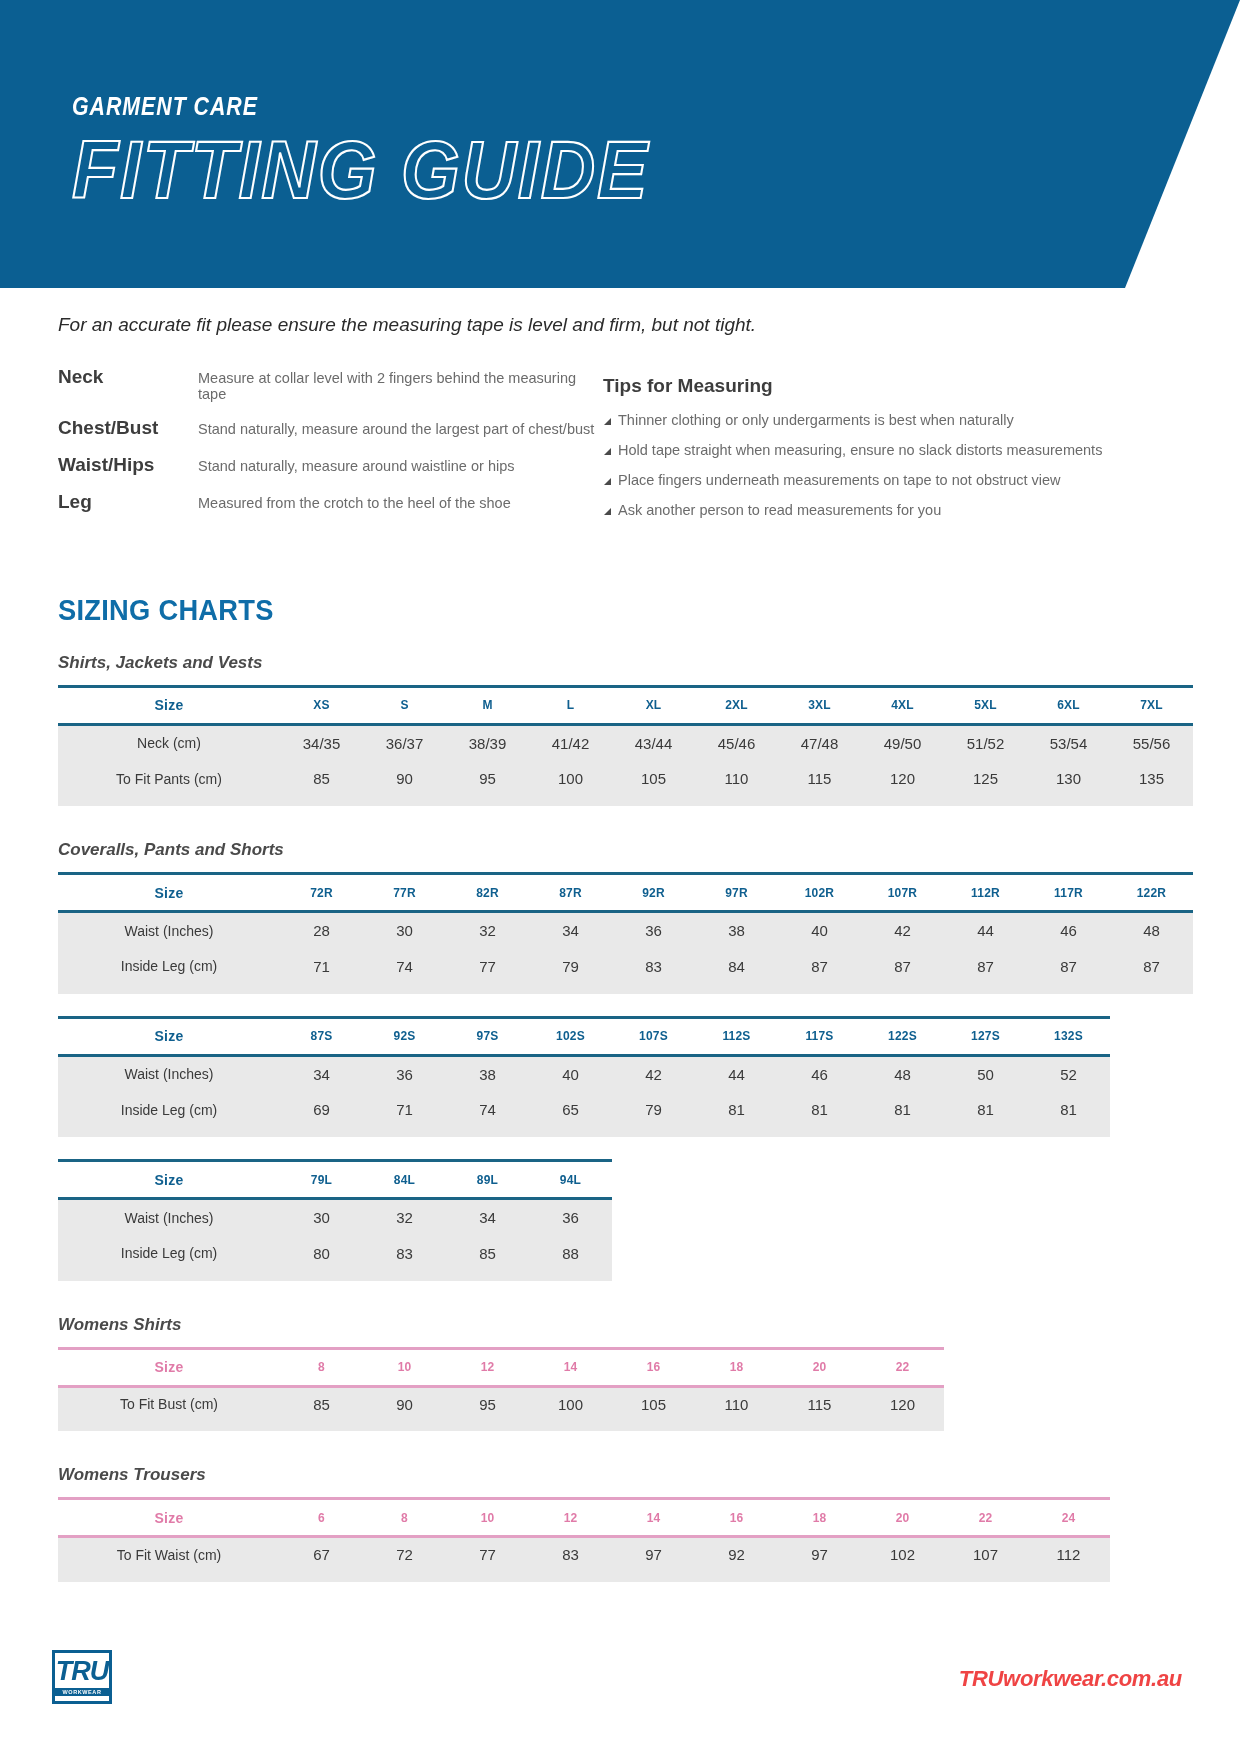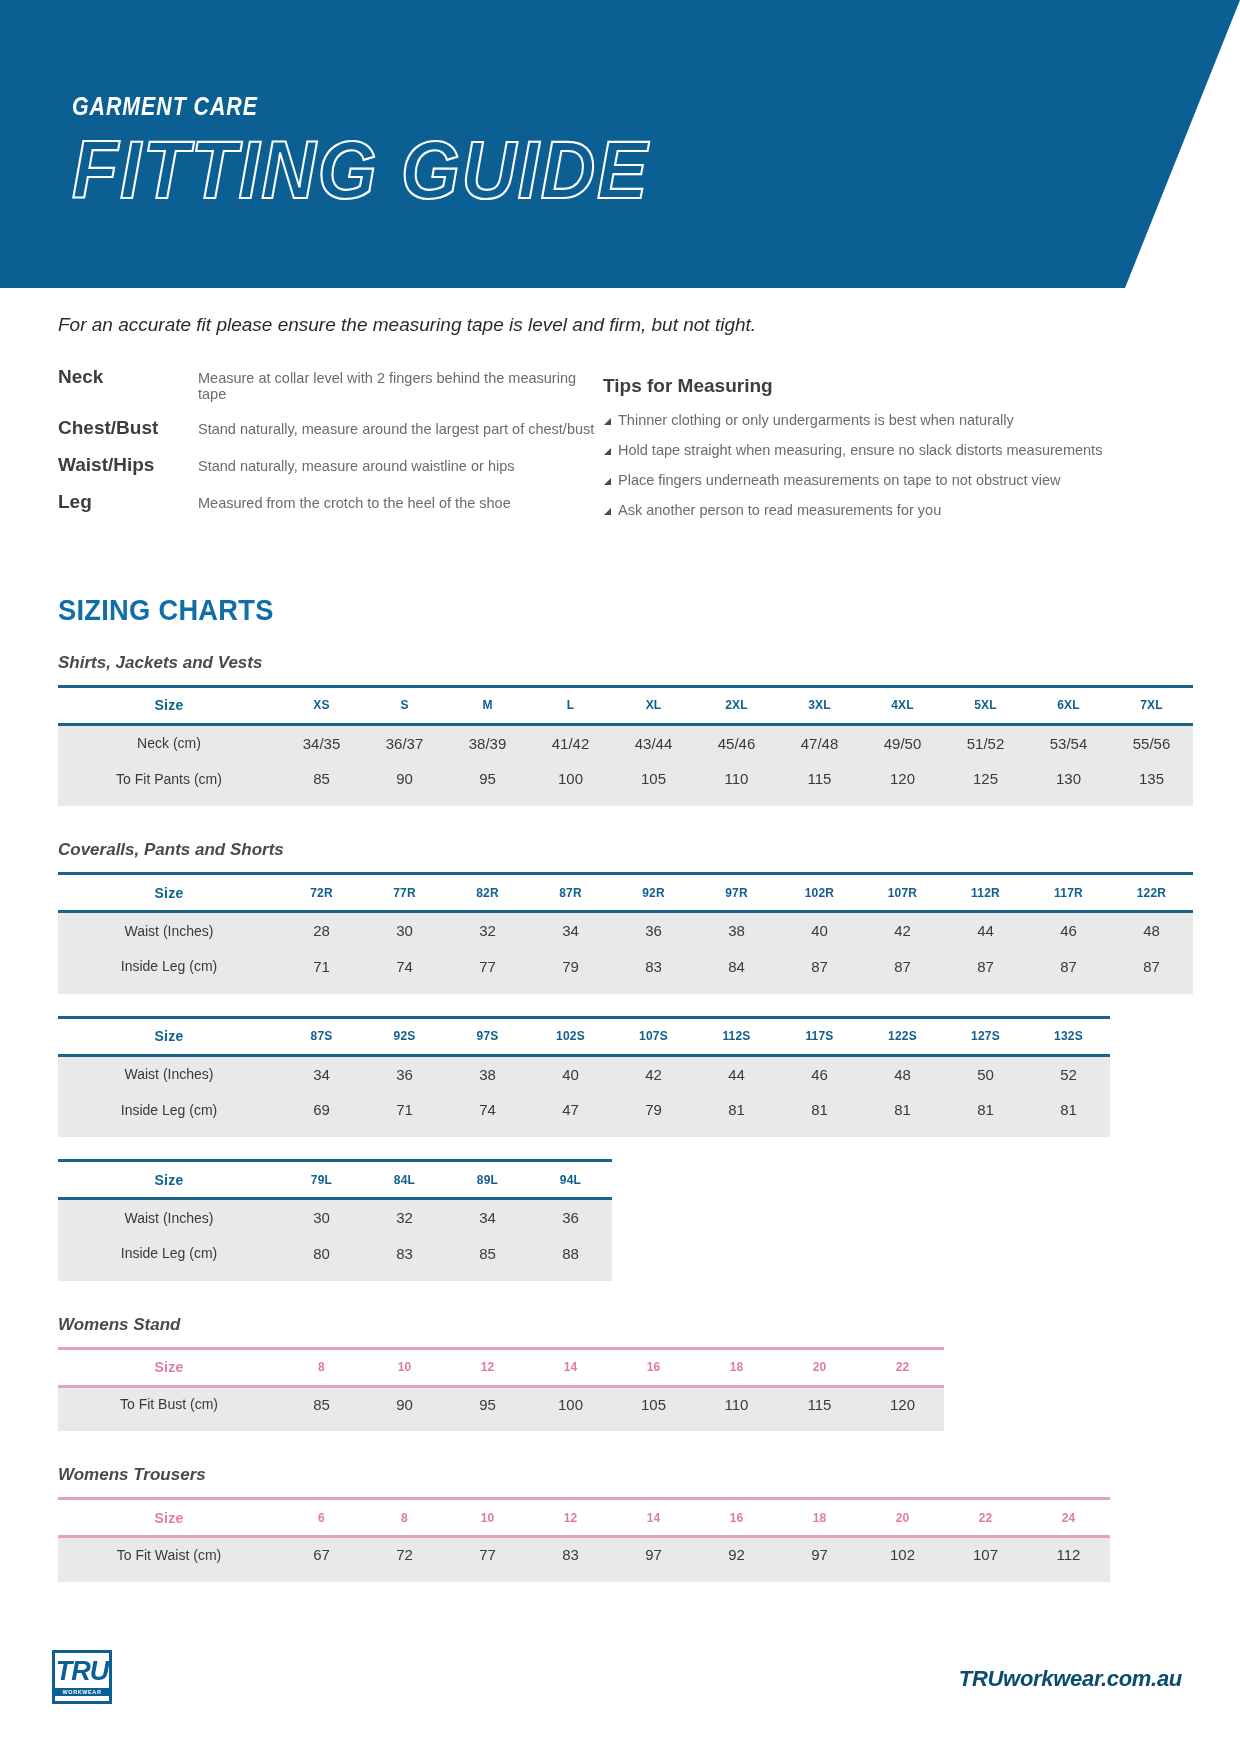--- a/index.html
+++ b/index.html
@@ -159,21 +159,21 @@
     letter-spacing:-1px;
   }
   .logo-tru .lt-sub {
     font-size:5.5px; font-weight:bold; letter-spacing:0.6px;
     background:#0b5f92; color:#fff; width:100%; text-align:center;
     margin-top:3px; padding:1px 0;
   }
   .footer-url {
     position:absolute; right:58px; top:26px;
     font-size:22px; font-weight:bold; font-style:italic;
-    color:#0c4a6e; letter-spacing:-0.3px;
+    color:#ef4444; letter-spacing:-0.3px;
   }
 </style>
 </head>
 <body>
 
 <div class="banner">
   <div class="banner-inner">
     <div class="kicker">GARMENT CARE</div>
     <div class="bigtitle">FITTING GUIDE</div>
   </div>
@@ -399,21 +399,21 @@
               <td>46</td>
               <td>48</td>
               <td>50</td>
               <td>52</td>
             </tr>
             <tr>
               <td class="rowlabel">Inside Leg (cm)</td>
               <td>69</td>
               <td>71</td>
               <td>74</td>
-              <td>47</td>
+              <td>65</td>
               <td>79</td>
               <td>81</td>
               <td>81</td>
               <td>81</td>
               <td>81</td>
               <td>81</td>
             </tr>
           </tbody>
         </table>
         <div class="tbl-gap-sm"></div>
@@ -445,21 +445,21 @@
             <tr>
               <td class="rowlabel">Inside Leg (cm)</td>
               <td>80</td>
               <td>83</td>
               <td>85</td>
               <td>88</td>
             </tr>
           </tbody>
         </table>
         <div class="tbl-gap"></div>
-        <div class="table-caption">Womens Stand</div>
+        <div class="table-caption">Womens Shirts</div>
         <table class="sz pink" style="width: 886px;">
           <colgroup>
             <col style="width: 222px;">
             <col style="width: 83px;">
             <col style="width: 83px;">
             <col style="width: 83px;">
             <col style="width: 83px;">
             <col style="width: 83px;">
             <col style="width: 83px;">
             <col style="width: 83px;">

